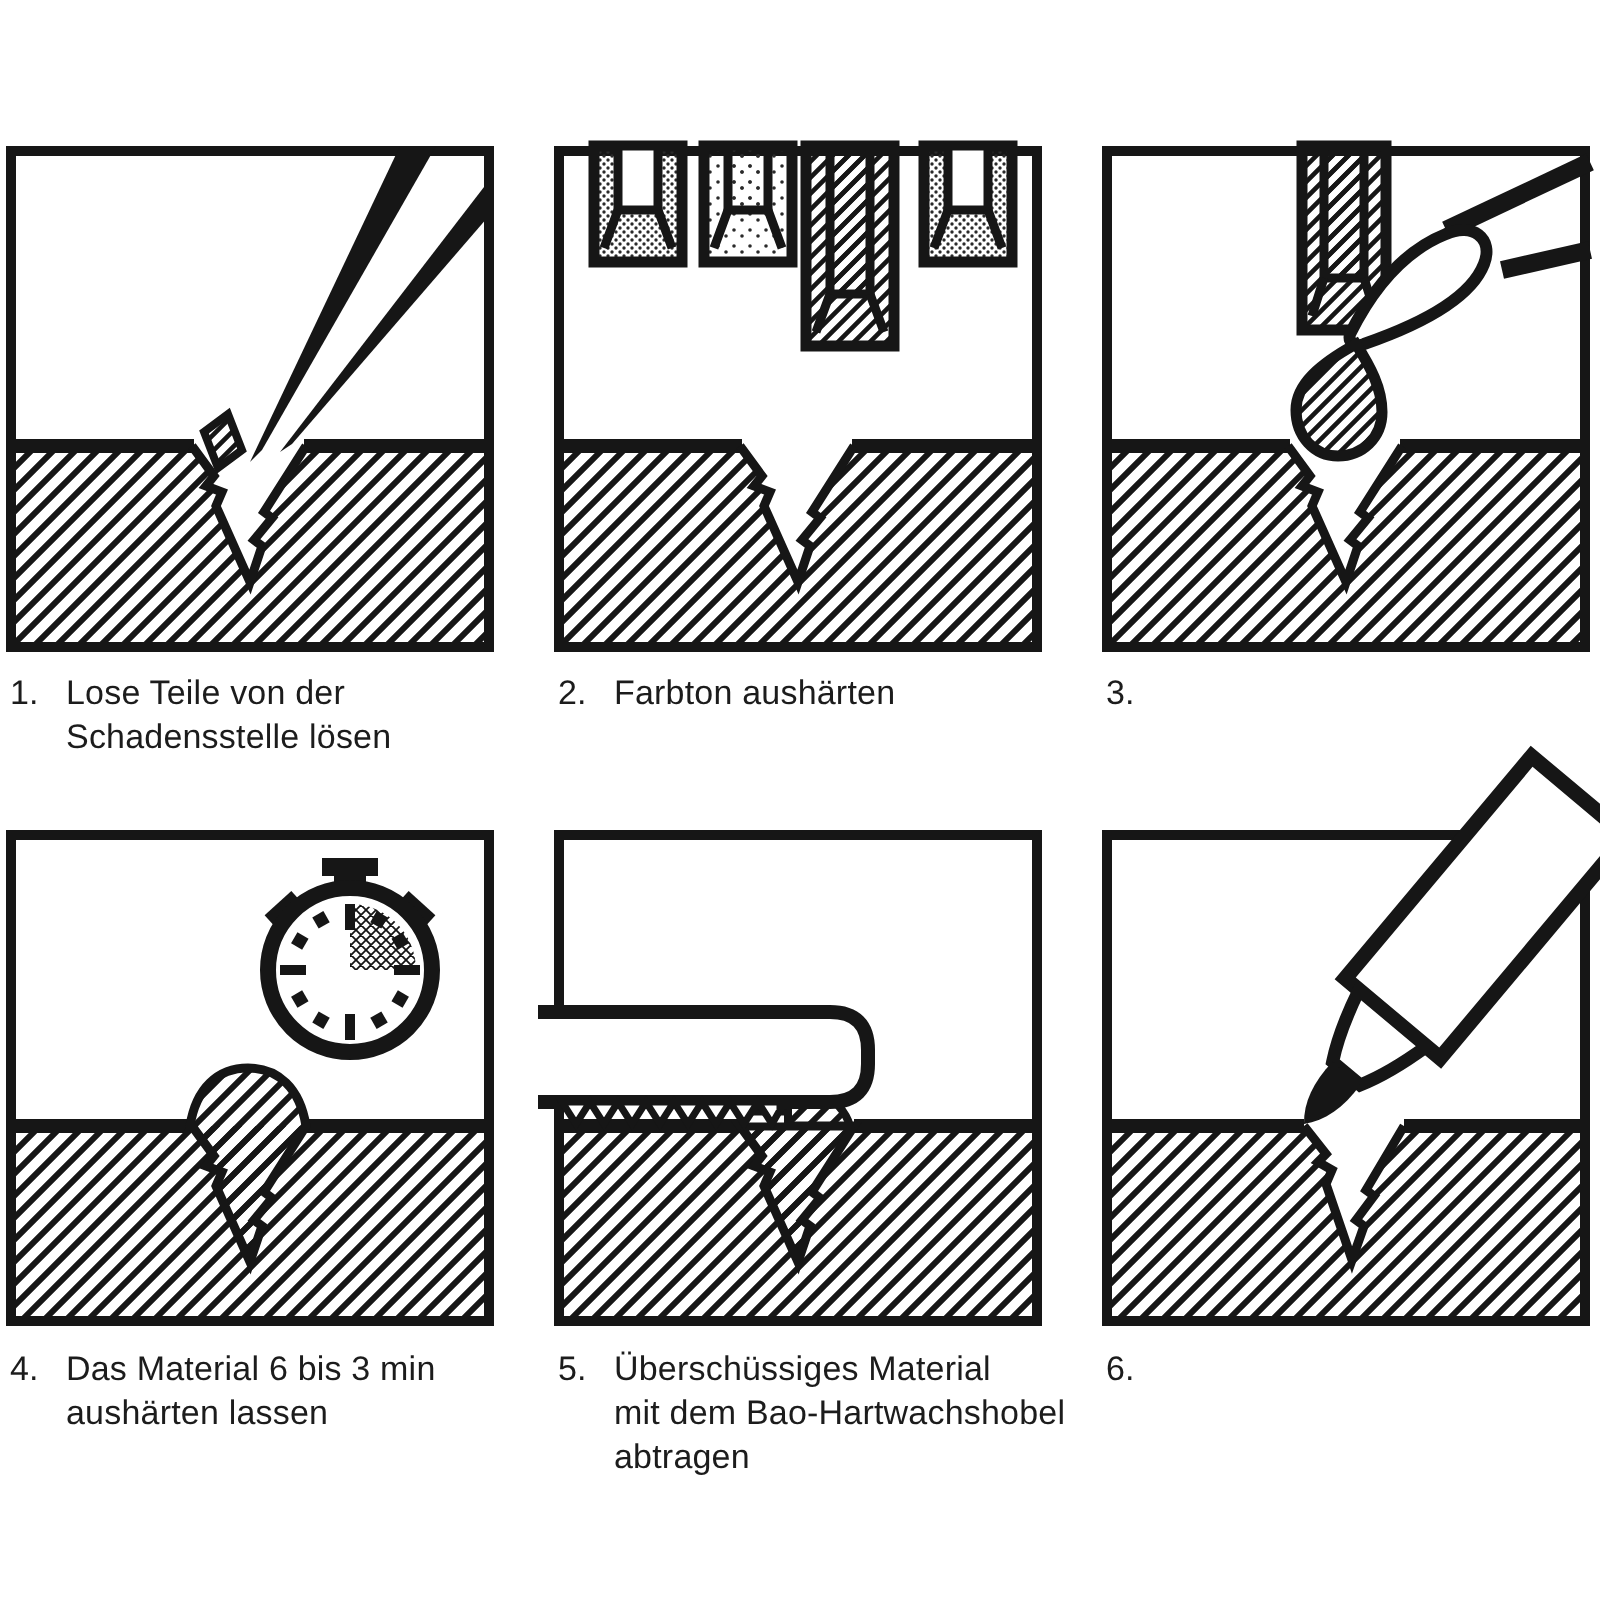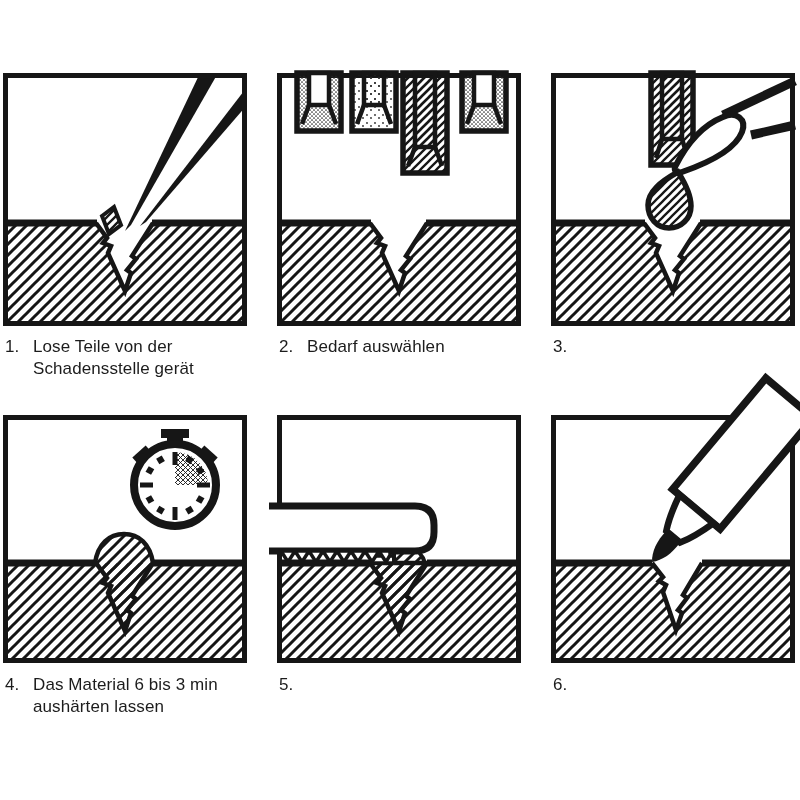--- a/index.html
+++ b/index.html
@@ -165,34 +165,37 @@
         <rect x="-31" y="-214" width="62" height="145" fill="#ffffff" stroke="#161616" stroke-width="7.5"></rect>
         <path d="M-9,-33 C-15,-44 -19,-57 -22,-69 L22,-69 C19,-57 15,-44 9,-33 Z" fill="#ffffff" stroke="#161616" stroke-width="6.5"></path>
         <path d="M0,0 C-7,-8 -10,-19 -9,-33 L9,-33 C10,-19 7,-8 0,0 Z" fill="#161616"></path>
       </g>
     </svg>
   </div>
 
   <div class="caption" style="left:5px;top:336px;width:256px;">
     <span class="num">1.</span>
     <span class="txt">Lose Teile von der
-Schadensstelle gerät</span>
+Schadensstelle lösen</span>
   </div>
   <div class="caption" style="left:279px;top:336px;width:256px;">
     <span class="num">2.</span>
-    <span class="txt">Bedarf auswählen</span>
+    <span class="txt">Farbton aushärten</span>
   </div>
   <div class="caption" style="left:553px;top:336px;width:246px;">
     <span class="num">3.</span>
   </div>
   <div class="caption" style="left:5px;top:674px;width:256px;">
     <span class="num">4.</span>
     <span class="txt">Das Material 6 bis 3 min
 aushärten lassen</span>
   </div>
   <div class="caption" style="left:279px;top:674px;width:256px;">
     <span class="num">5.</span>
+    <span class="txt">Überschüssiges Material
+mit dem Bao-Hartwachshobel
+abtragen</span>
   </div>
   <div class="caption" style="left:553px;top:674px;width:246px;">
     <span class="num">6.</span>
   </div>
 
 </div>
 
 </body></html>

